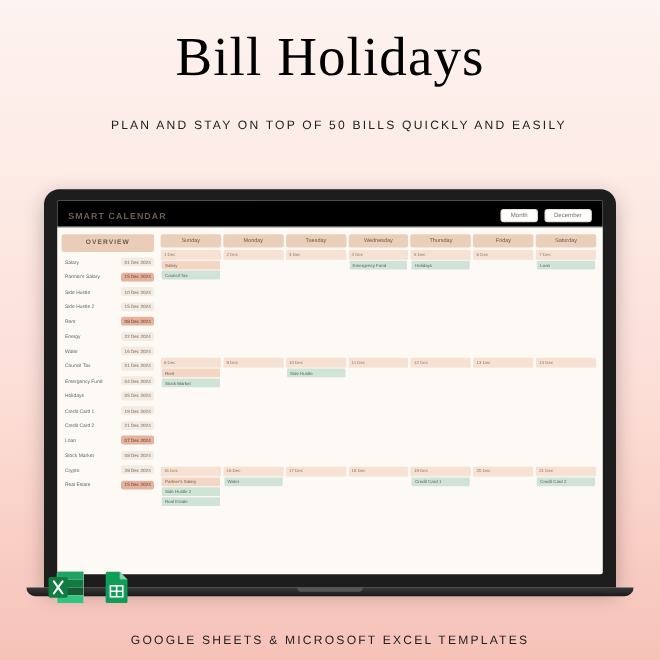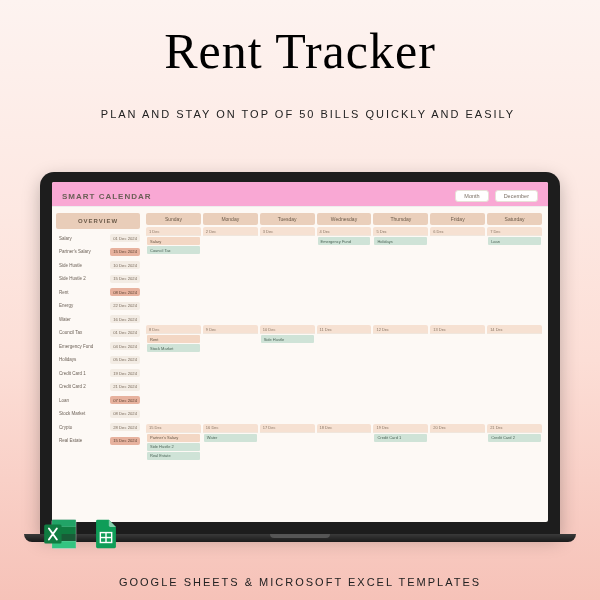--- a/index.html
+++ b/index.html
@@ -63,21 +63,21 @@
   .laptop-base::before{
     content:"";
     position:absolute;left:50%;top:0;transform:translateX(-50%);
     width:60px;height:4px;background:#555;border-radius:0 0 6px 6px;
   }
 
   
   .sc-header {
     display:flex;align-items:center;justify-content:space-between;
     padding: 8px 10px 4px 10px;
-    background:#f9a8d4;
+    background:#000000;
     border-bottom:1px solid #eee;
   }
   .sc-title { font-size:8px; letter-spacing:1px; font-weight:600; color:#6a5f56;}
   .sc-controls { display:flex; gap:6px; }
   .pill {
     font-size:5.5px; padding:2px 8px; border:1px solid #e8e0d8;
     border-radius:3px; background:#fff; color:#7a6f64;
   }
 
   .sc-body { display:flex; height: calc(100% - 24px); }
@@ -117,21 +117,21 @@
   .footer {
     position:absolute; left:0; right:0; bottom:12px;
     text-align:center;
     font-family: Arial, sans-serif;
     font-size:11px; letter-spacing:2px; color:#222;
   }
 </style>
 </head>
 <body>
 
-<h1 class="page-title">Rent Tracker</h1>
+<h1 class="page-title">Bill Holidays</h1>
 <div class="page-subtitle">PLAN AND STAY ON TOP OF 50 BILLS QUICKLY AND EASILY</div>
 
 <div class="laptop">
   <div class="laptop-bezel">
     <div class="screen">
 
       <div class="sc-header">
         <div class="sc-title">SMART CALENDAR</div>
         <div class="sc-controls">
           <div class="pill">Month</div>

